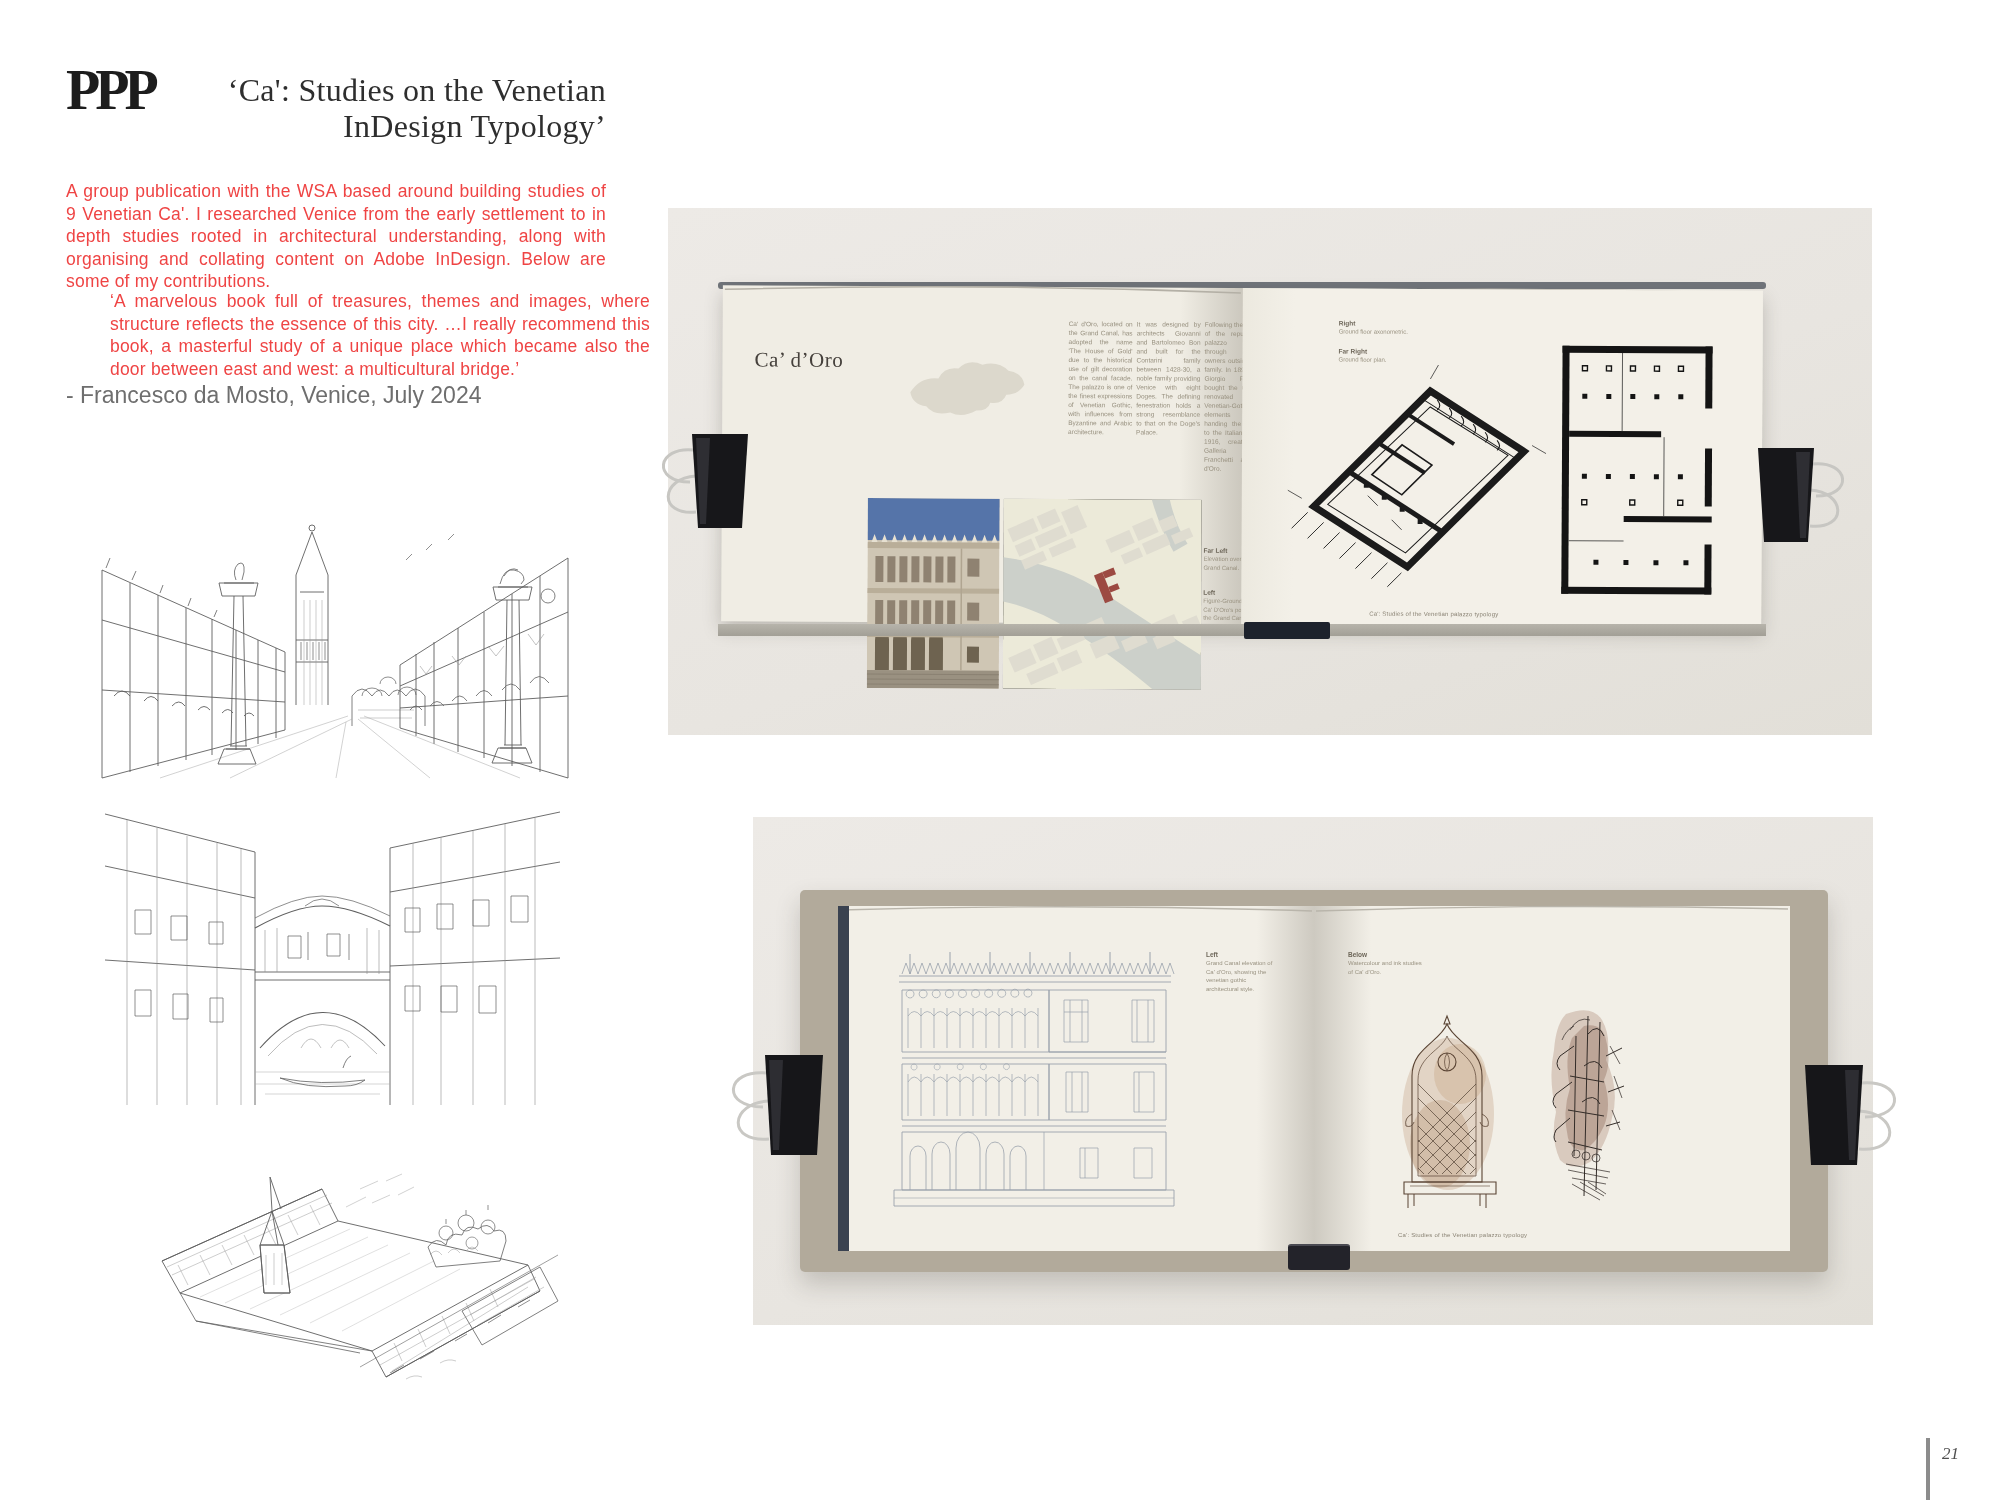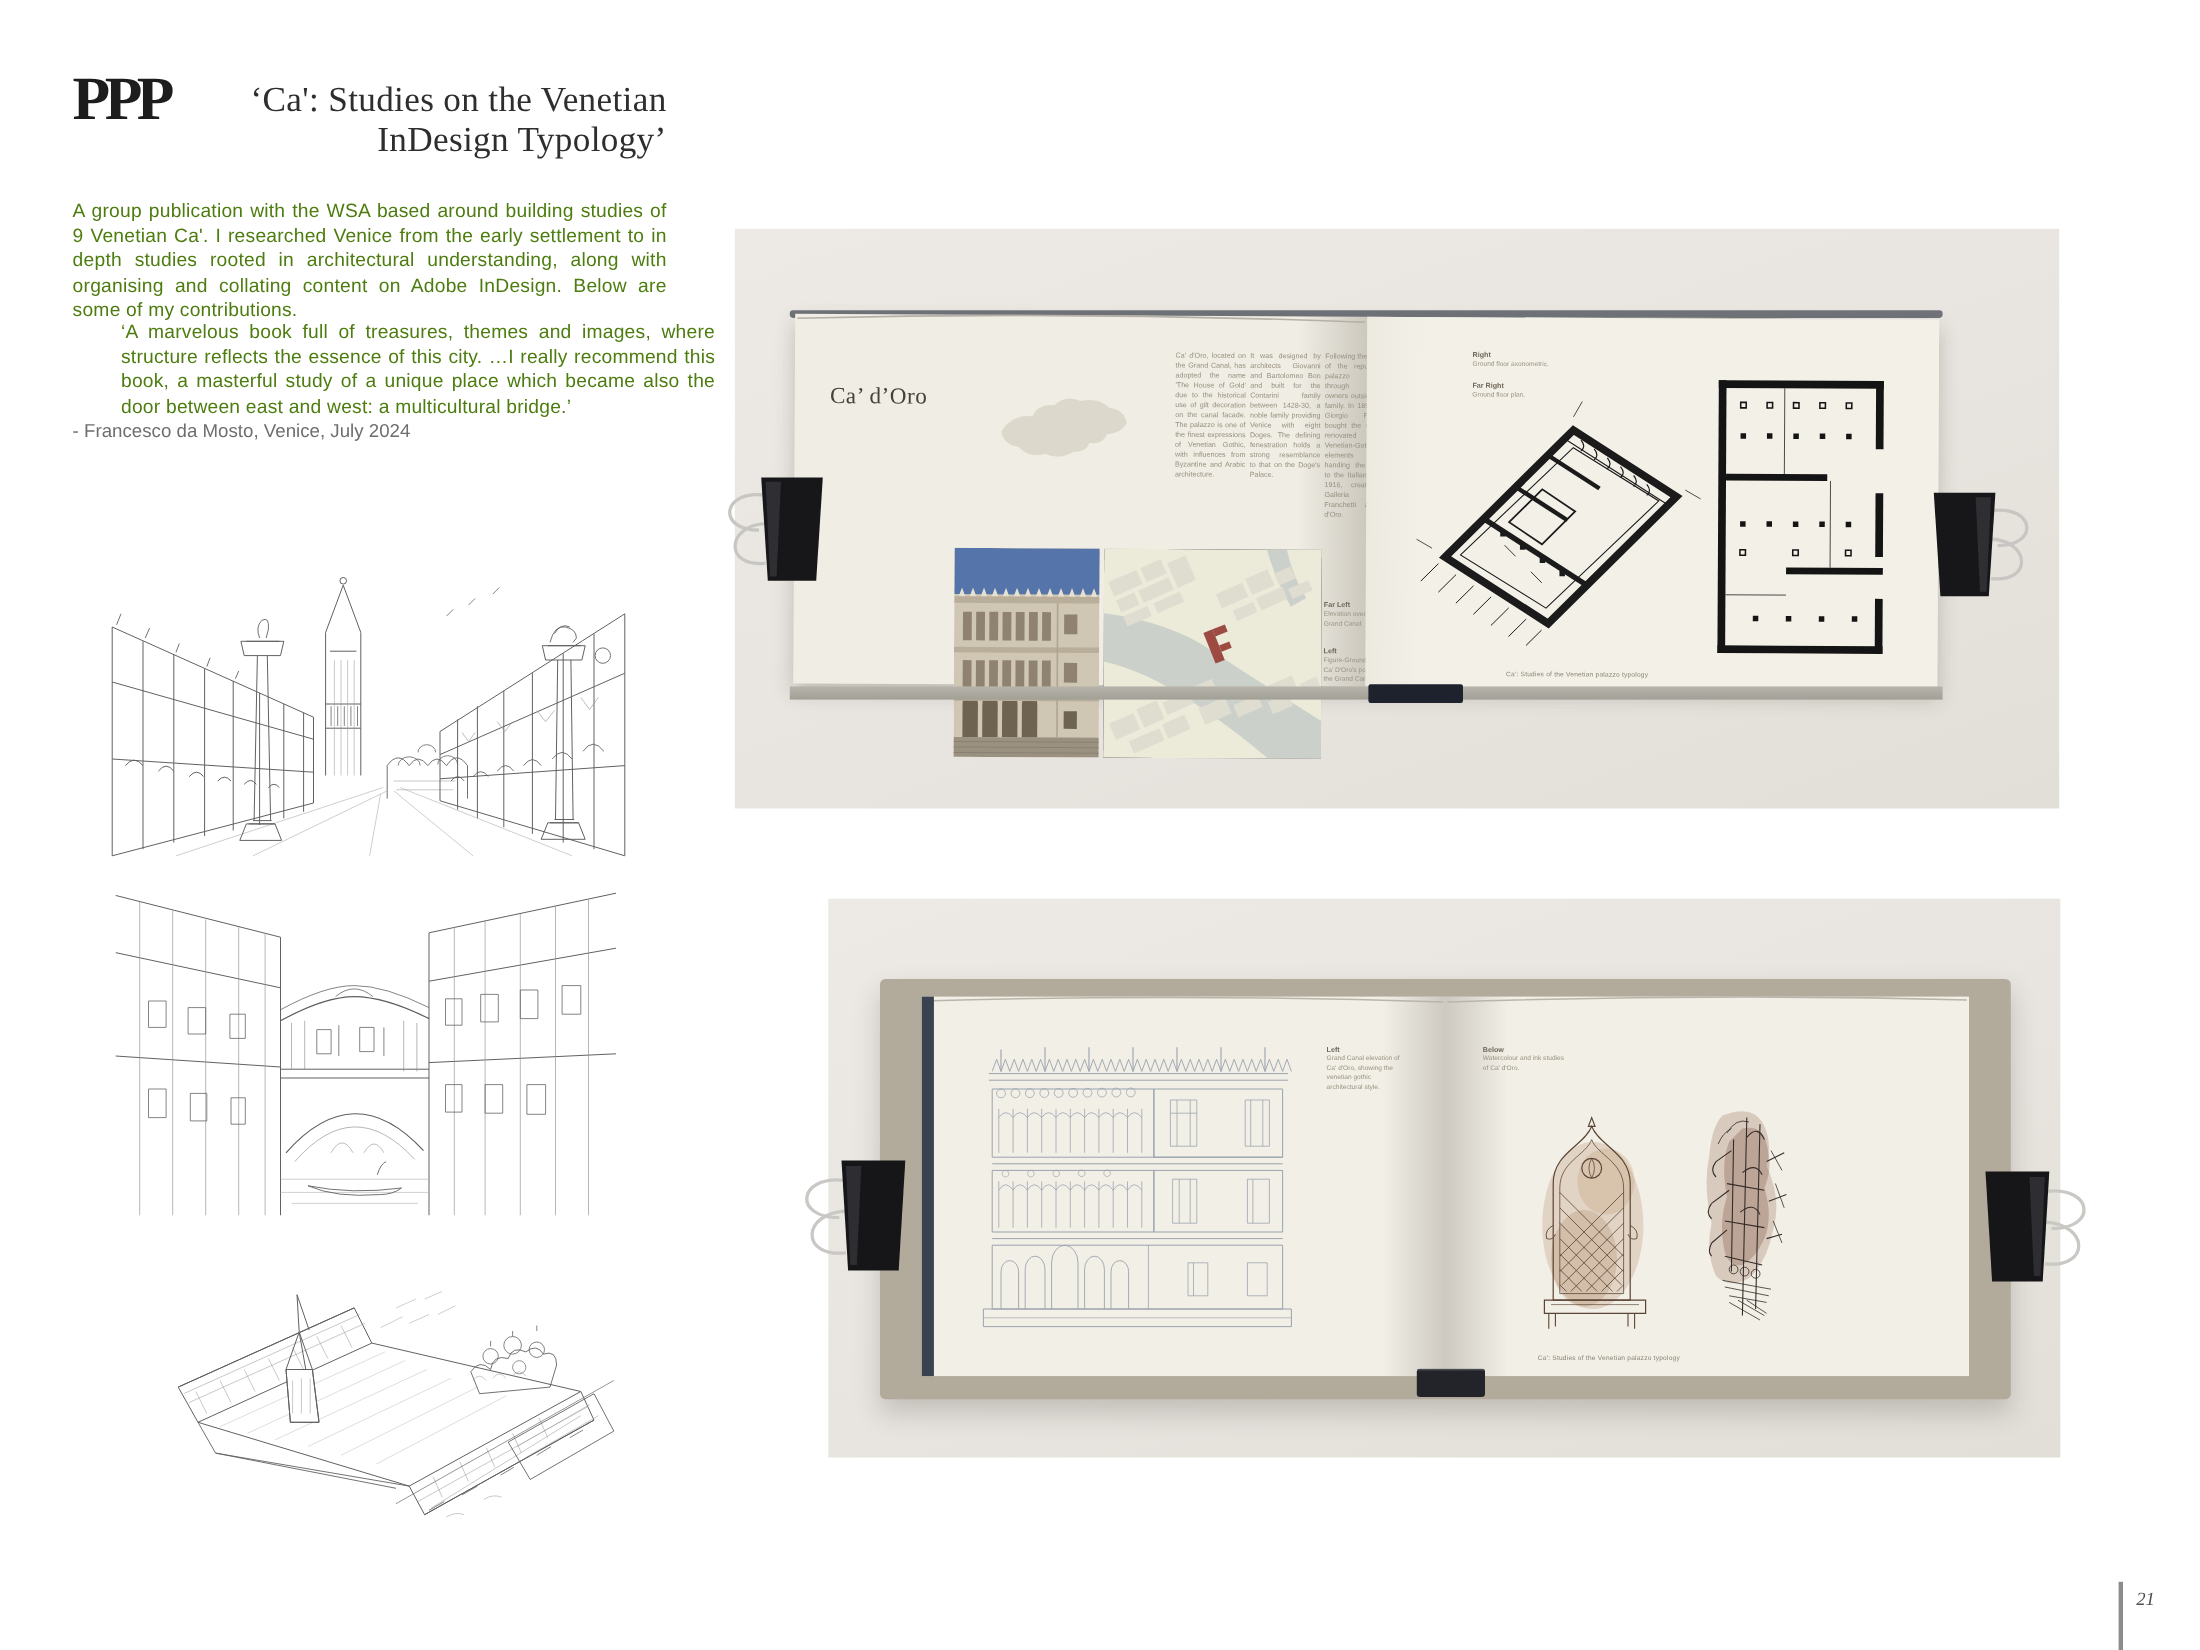--- a/index.html
+++ b/index.html
@@ -6,24 +6,24 @@
   .page{position:relative;width:2000px;height:1500px;background:#ffffff;overflow:hidden;
         font-family:"Liberation Sans",sans-serif;color:#6b6b6b;}
   .serif{font-family:"Liberation Serif",serif;}
   .abs{position:absolute;}
 
   
   .logo{left:66px;top:62px;font-size:56px;font-weight:600;letter-spacing:-5px;color:#1d1d1d;line-height:1;}
   .title{left:200px;top:72px;width:406px;text-align:right;font-size:32px;line-height:36px;color:#2e2e2e;letter-spacing:.3px;}
 
   
-  .para{left:66px;width:540px;font-size:17.5px;line-height:22.5px;color:#4d7c0f;text-align:justify;letter-spacing:.2px;}
+  .para{left:66px;width:540px;font-size:17.5px;line-height:22.5px;color:#ef4444;text-align:justify;letter-spacing:.2px;}
   .p1{top:180px;}
   .p2{top:290px;margin-left:44px;}
-  .attr{left:66px;top:382px;font-size:17px;color:#6e6e6e;}
+  .attr{left:66px;top:382px;font-size:23px;color:#6e6e6e;}
 
   
   .photo{background:linear-gradient(160deg,#edeae6 0%,#e8e5e0 55%,#e2dfd8 100%);margin-top:22px;}
   .photo1{left:668px;top:186px;width:1204px;height:527px;}
   .photo2{left:753px;top:795px;width:1120px;height:508px;}
 
   
   .book1-pages{left:54px;top:80px;width:1040px;height:336px;background:#f0ede4;
       box-shadow:0 8px 18px rgba(60,55,45,.25);}
   .book1-topedge{left:50px;top:74px;width:1048px;height:7px;background:#70747a;border-radius:3px;}

